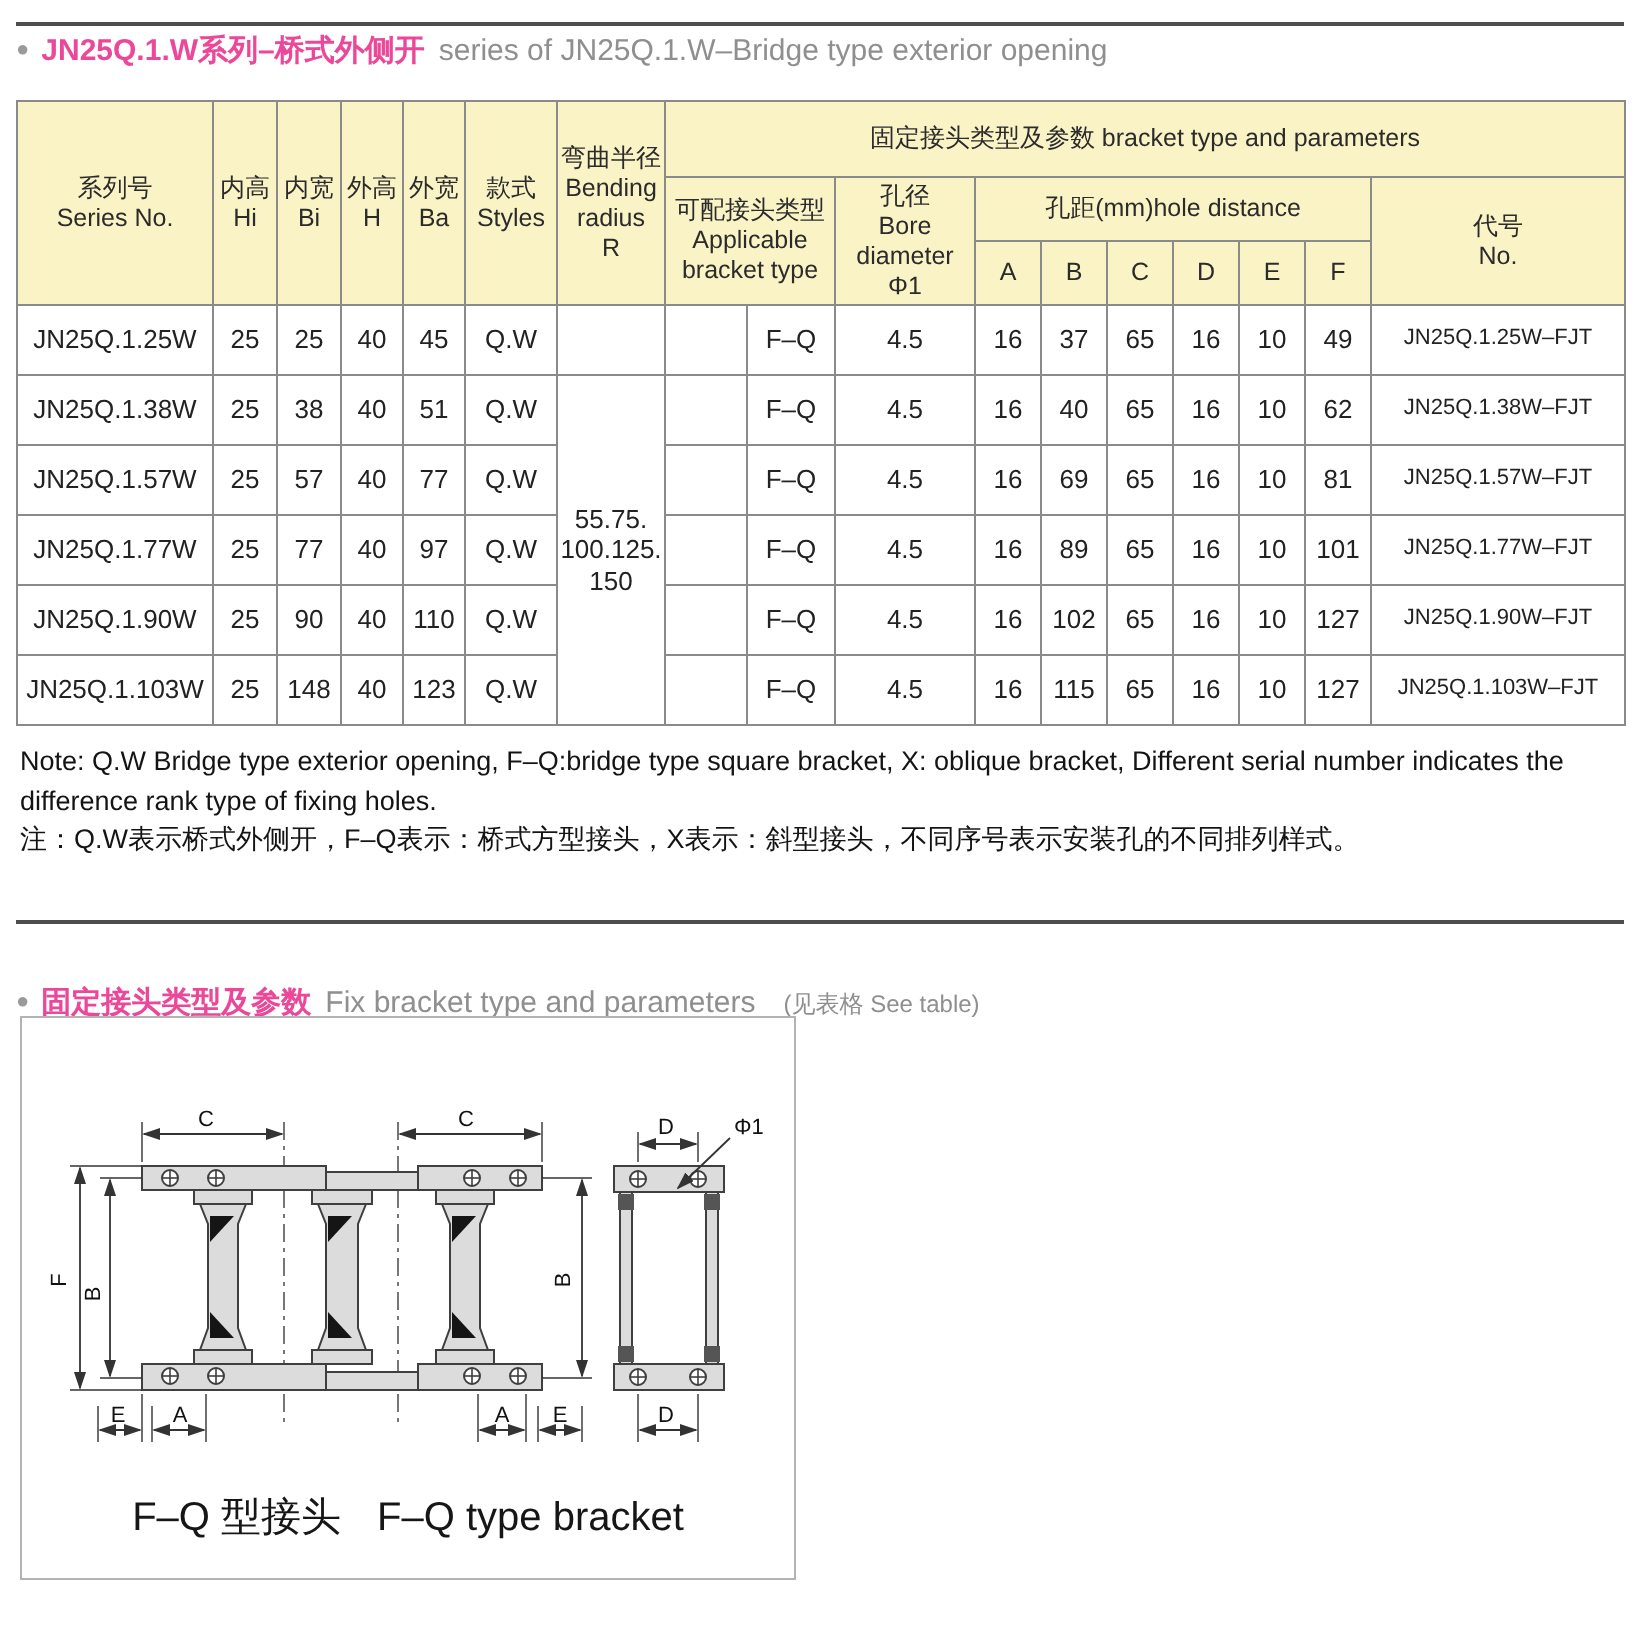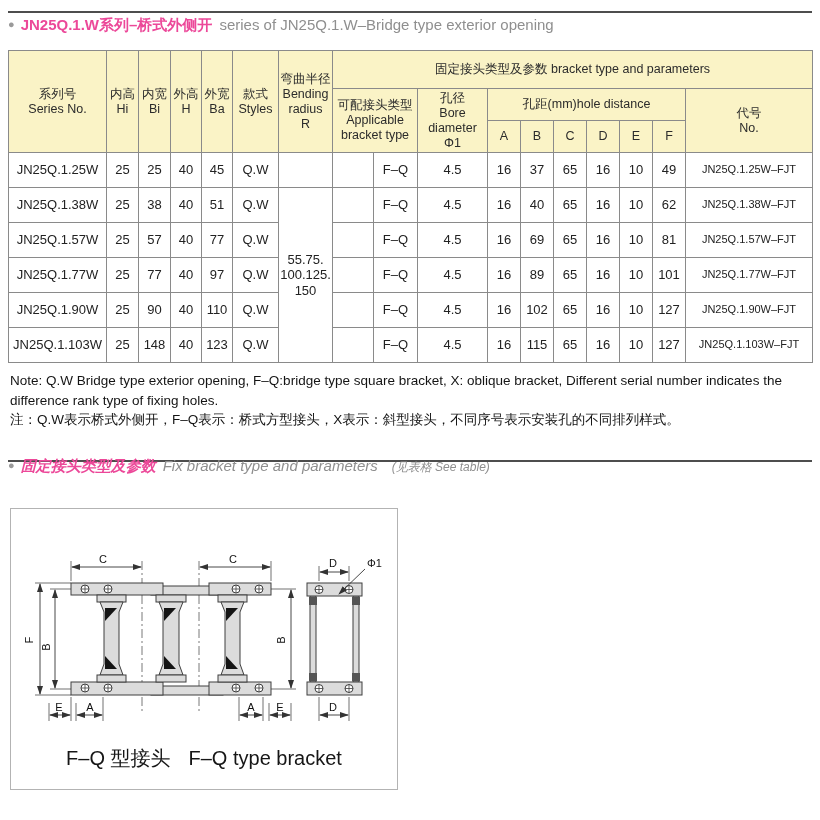--- a/index.html
+++ b/index.html
@@ -4,21 +4,21 @@
 <style>
   html,body{margin:0;padding:0;background:#ffffff;}
   body{width:820px;height:820px;font-family:"Liberation Sans",sans-serif;position:relative;}
   .page{position:relative;width:820px;height:820px;background:#fff;overflow:hidden;}
 
   .toprule{position:absolute;left:8px;top:11px;width:804px;height:2px;background:#4d4d4d;}
   .rule2{position:absolute;left:8px;top:460px;width:804px;height:2px;background:#4d4d4d;}
 
   .sec-title{position:absolute;left:8px;font-size:15px;white-space:nowrap;}
   .sec1{top:16px;}
-  .sec2{top:457px;font-style:italic;}
+  .sec2{top:492px;}
   .bullet{color:#9a9a9a;font-size:11px;vertical-align:2px;margin-right:6px;}
   .t-zh{color:#ec4899;font-weight:bold;}
   .t-en{color:#8f8f8f;margin-left:7px;}
   .see{color:#8f8f8f;font-size:12px;margin-left:14px;}
 
   table.spec{position:absolute;left:8px;top:50px;width:804px;border-collapse:collapse;table-layout:fixed;
              font-size:13px;color:#222;}
   table.spec th,table.spec td{border:1px solid #8a8a8a;text-align:center;vertical-align:middle;
              padding:0;font-weight:normal;line-height:1.2;overflow:hidden;}
   table.spec thead th{background:#faf3c6;font-size:12.5px;color:#2b2b2b;}

